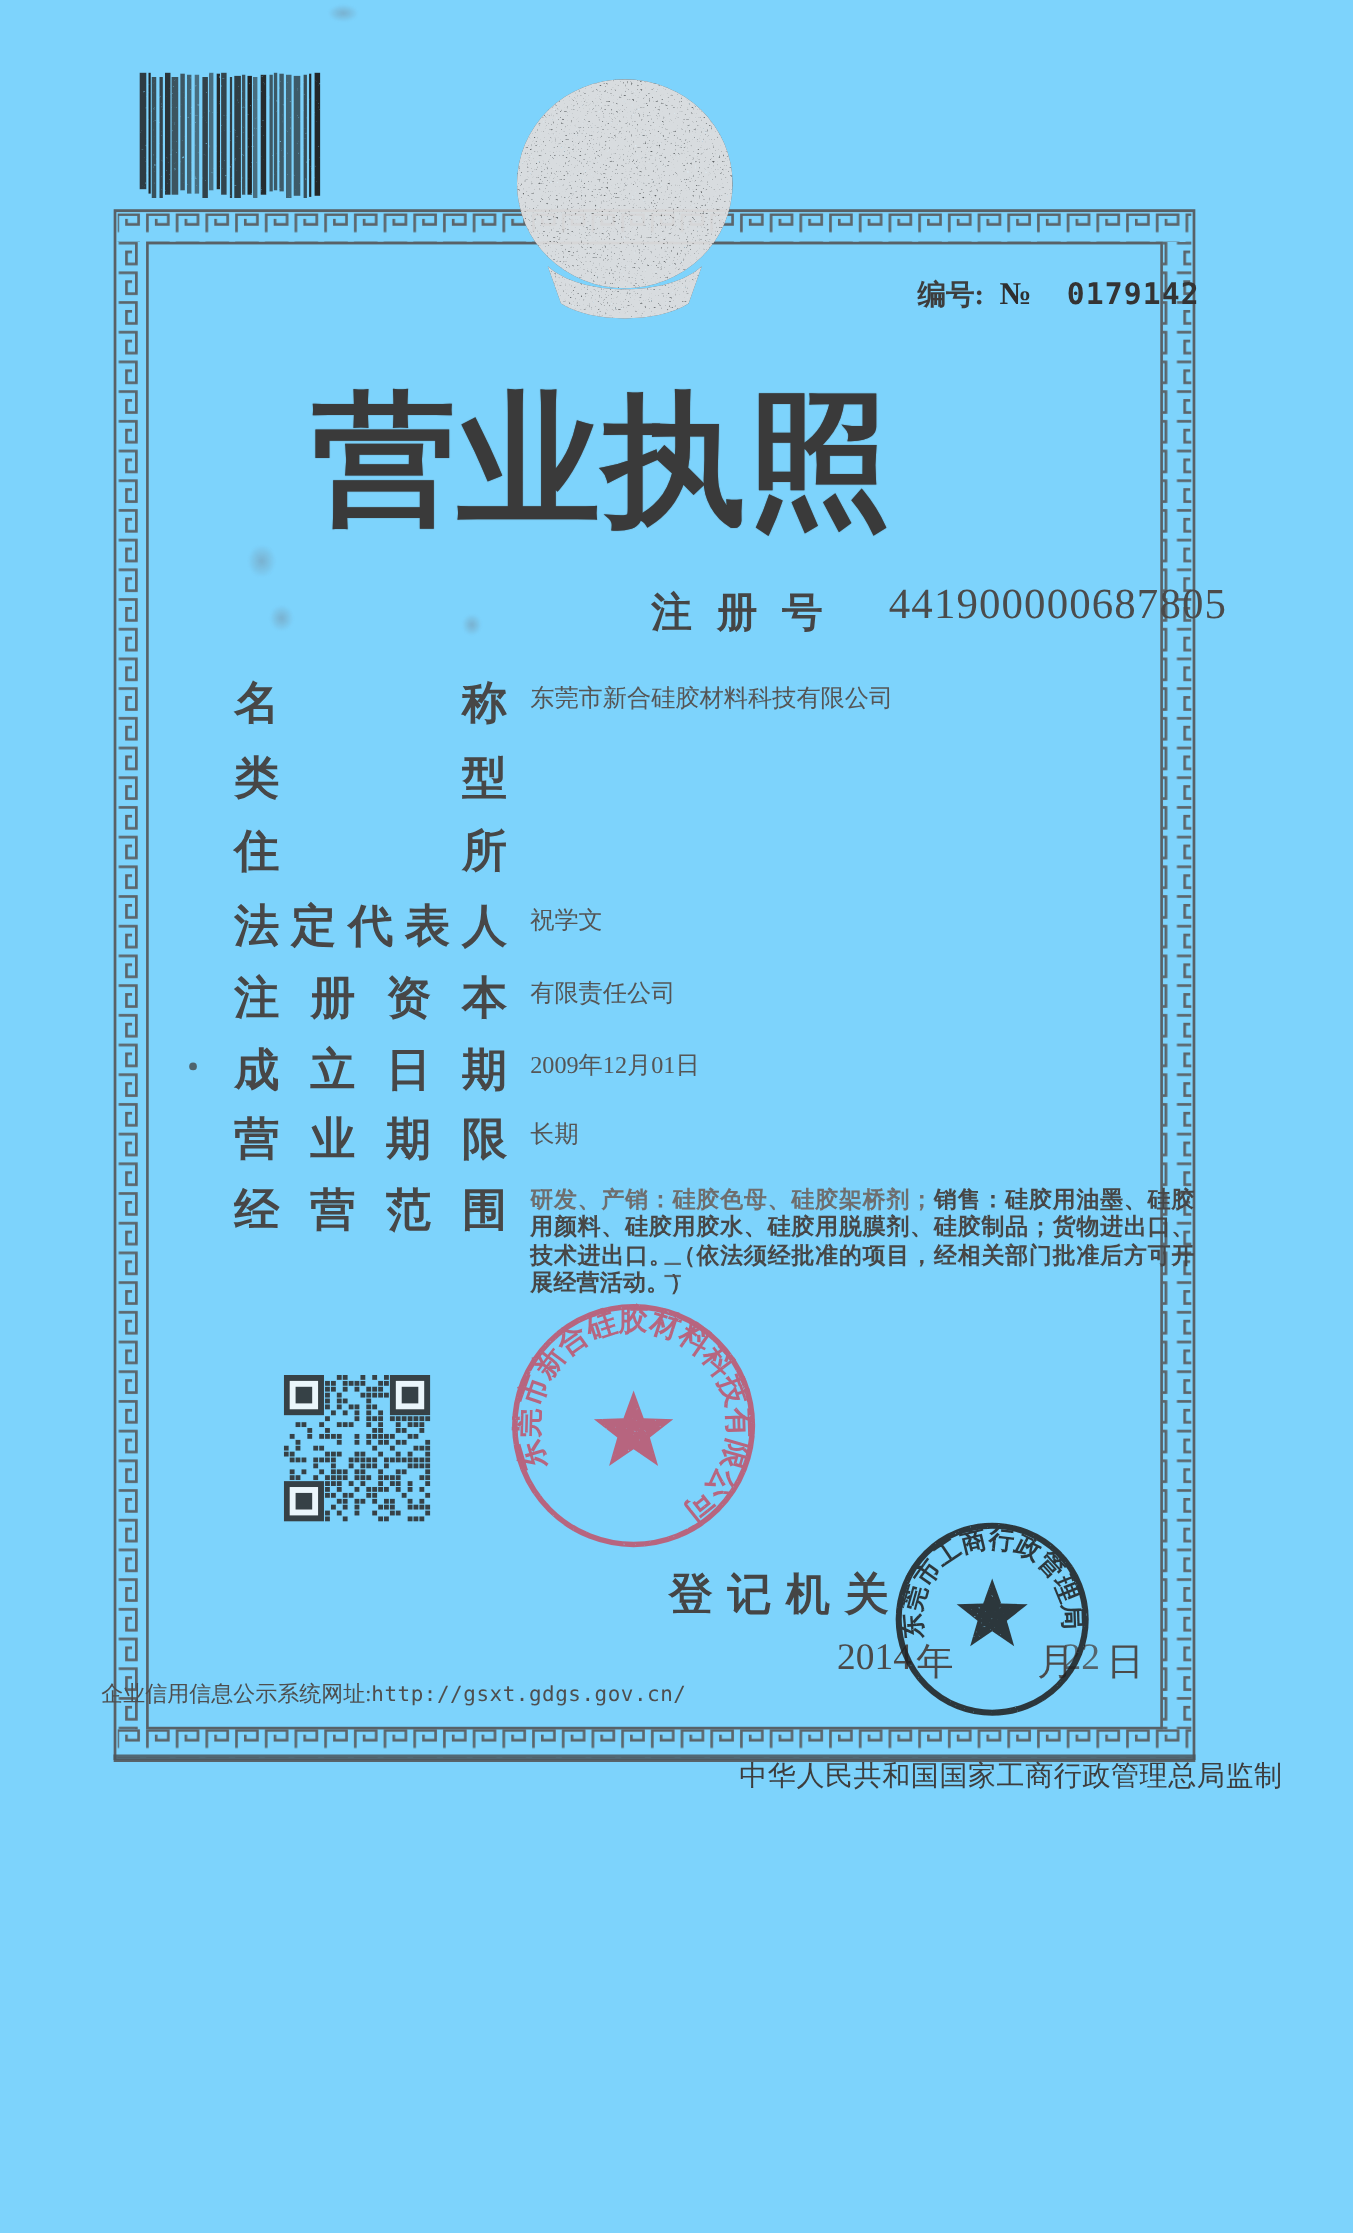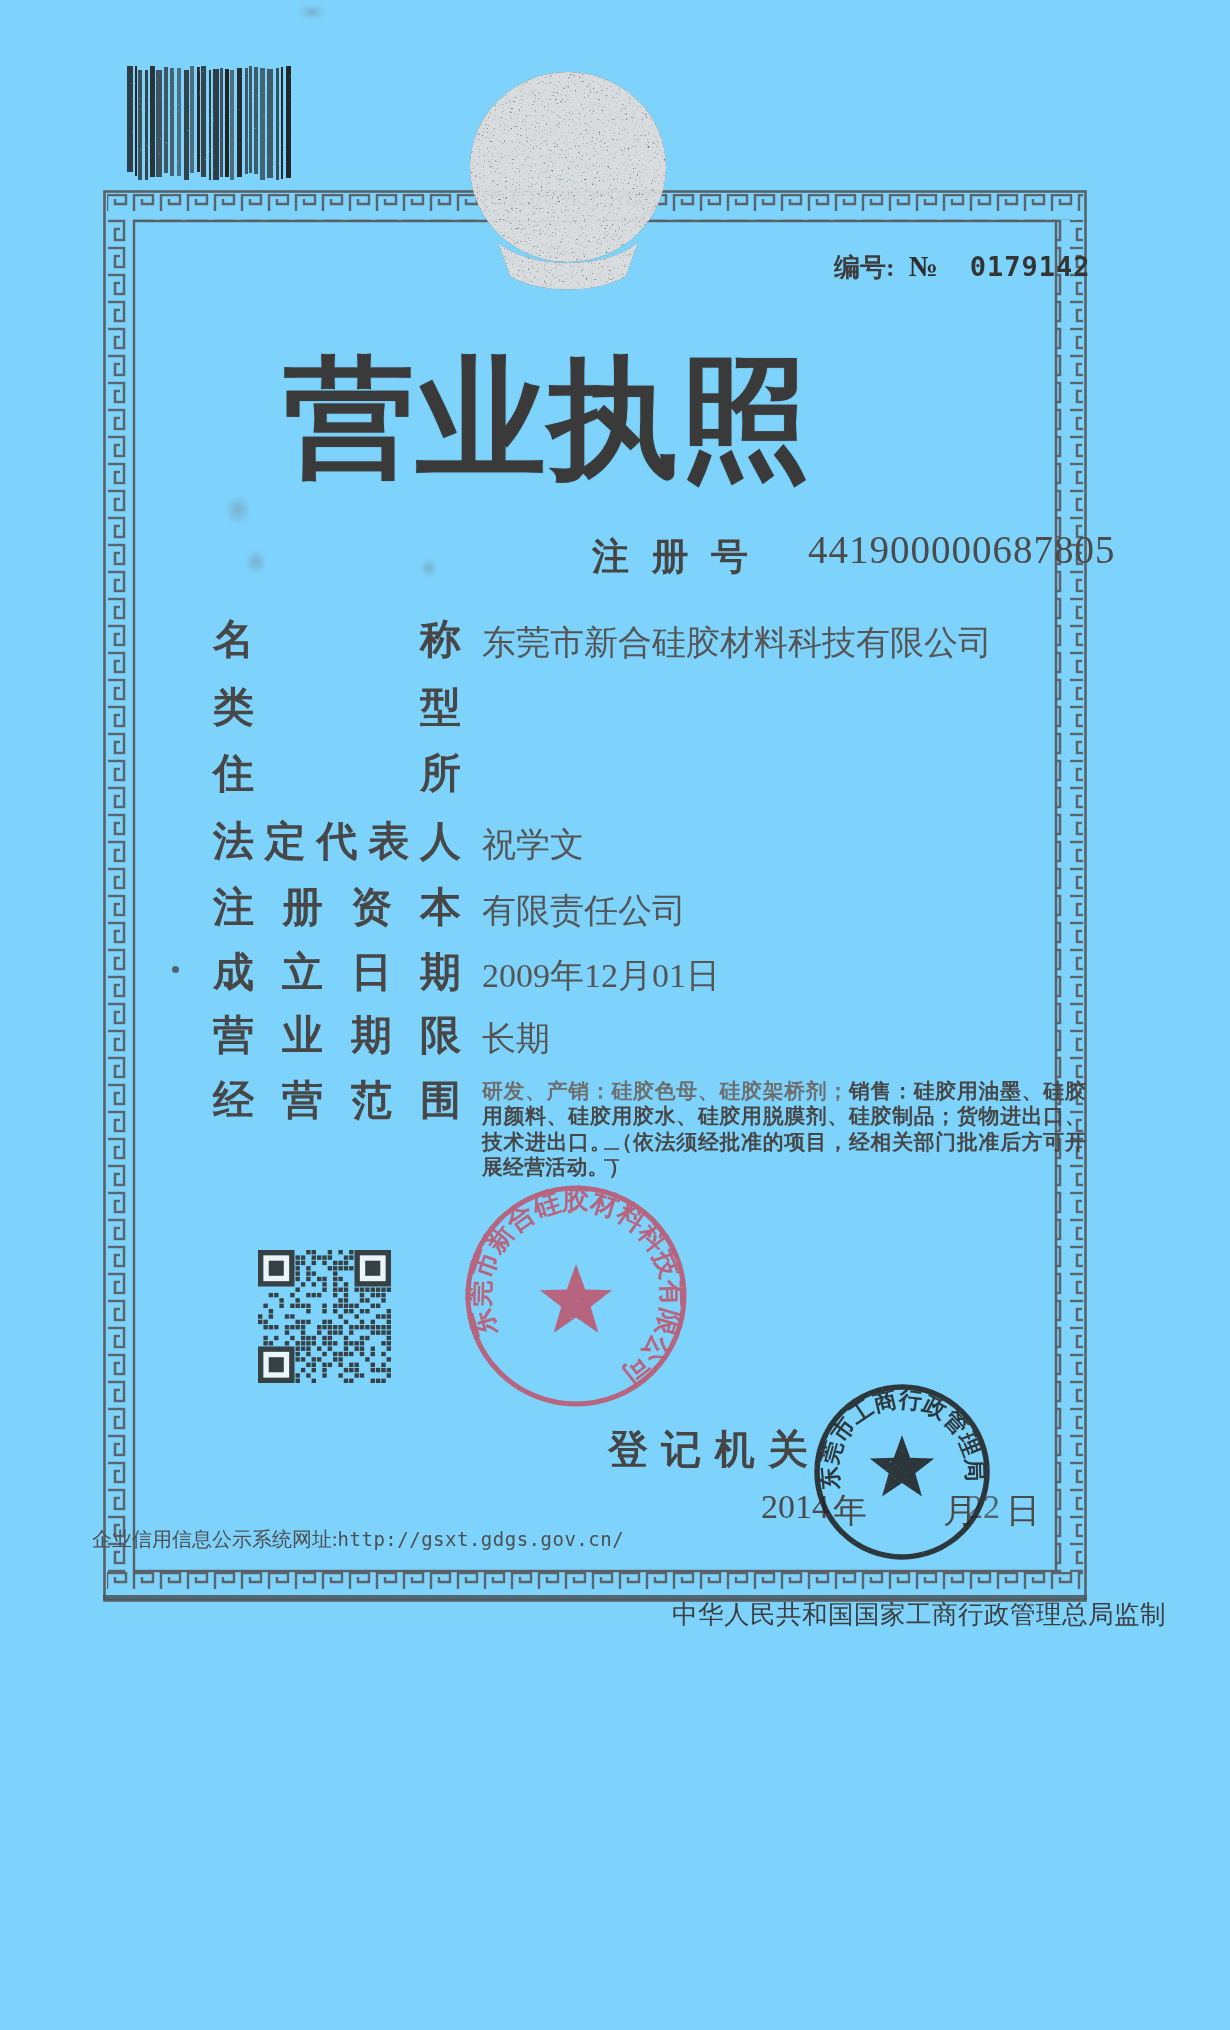--- a/index.html
+++ b/index.html
@@ -18,21 +18,21 @@
   .serial-number{font-family:"DejaVu Sans Mono","Liberation Mono",monospace;font-size:27px;font-weight:600;
                  letter-spacing:1px;color:#343434;margin-left:32px;}
 
   
   .regno-label{position:absolute;left:592px;top:532px;width:156px;font-size:37px;font-weight:700;color:#454545;}
   .regno-value{position:absolute;left:760px;top:527px;font-size:39px;letter-spacing:1px;color:#4b4b4b;margin-left:48px;}
 
   
   .row{position:absolute;left:213px;display:flex;align-items:flex-start;}
   .row-label{width:248px;font-size:41px;font-weight:700;color:#474747;flex:none;}
-  .row-value{margin-left:21px;margin-top:8px;font-size:34px;color:#555;white-space:nowrap;}
+  .row-value{margin-left:21px;margin-top:8px;font-size:22px;color:#555;white-space:nowrap;}
   .justify-chars{display:flex;justify-content:space-between;}
 
   
   .scope-text{position:absolute;left:482px;top:1078px;width:604px;font-size:20.8px;line-height:25.4px;
               letter-spacing:.3px;text-align:justify;}
   .seg{color:#6e6e6e;font-weight:700;}
   .seg-bold{color:#474747;font-weight:700;}
 
   
   .registrar-label{position:absolute;left:608px;top:1422px;width:200px;font-size:40px;font-weight:700;color:#454545;}

